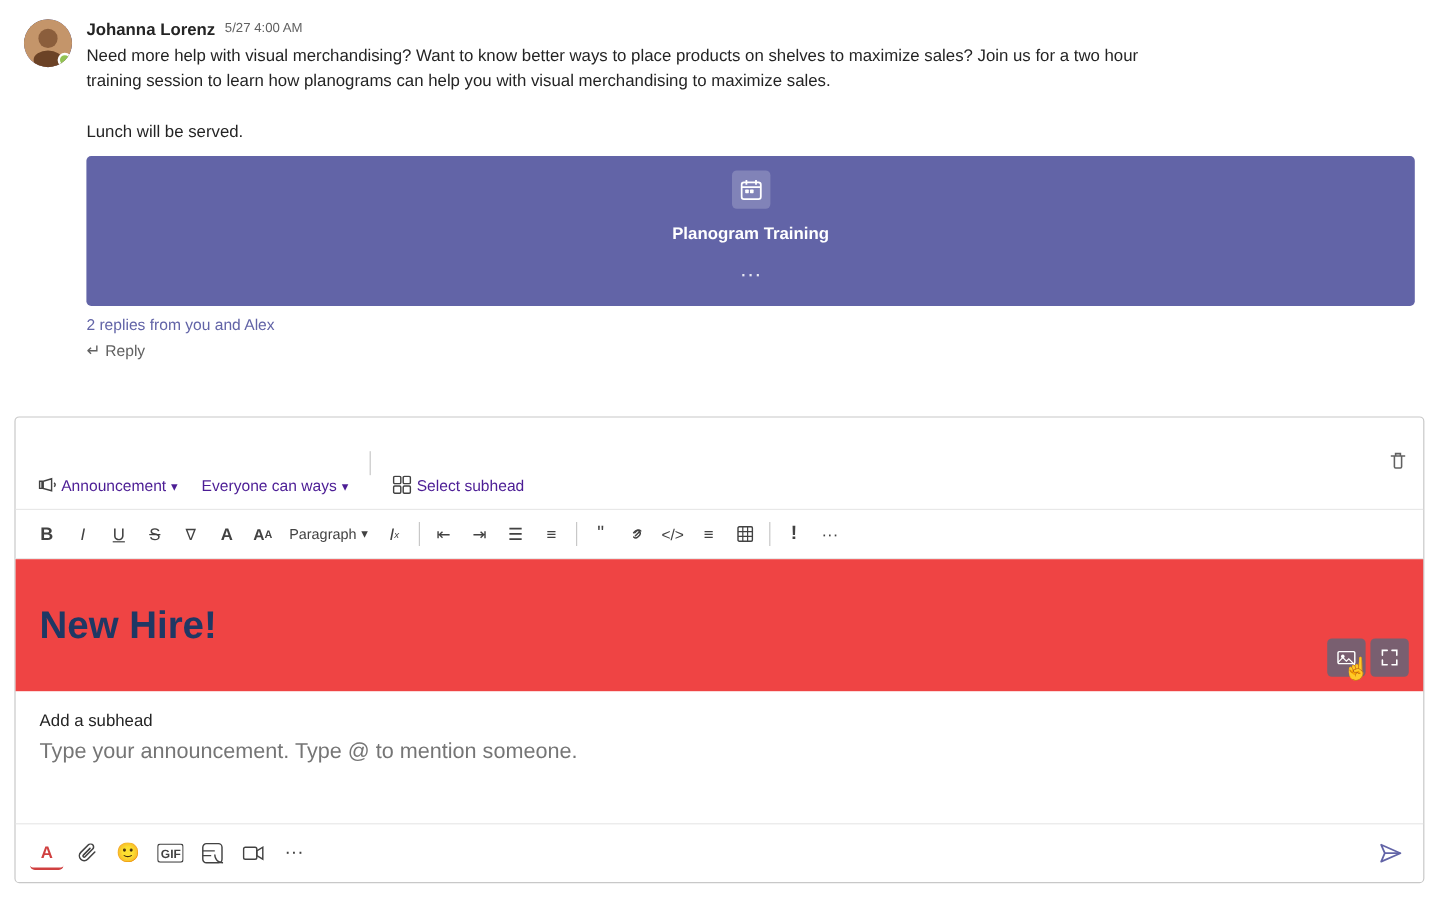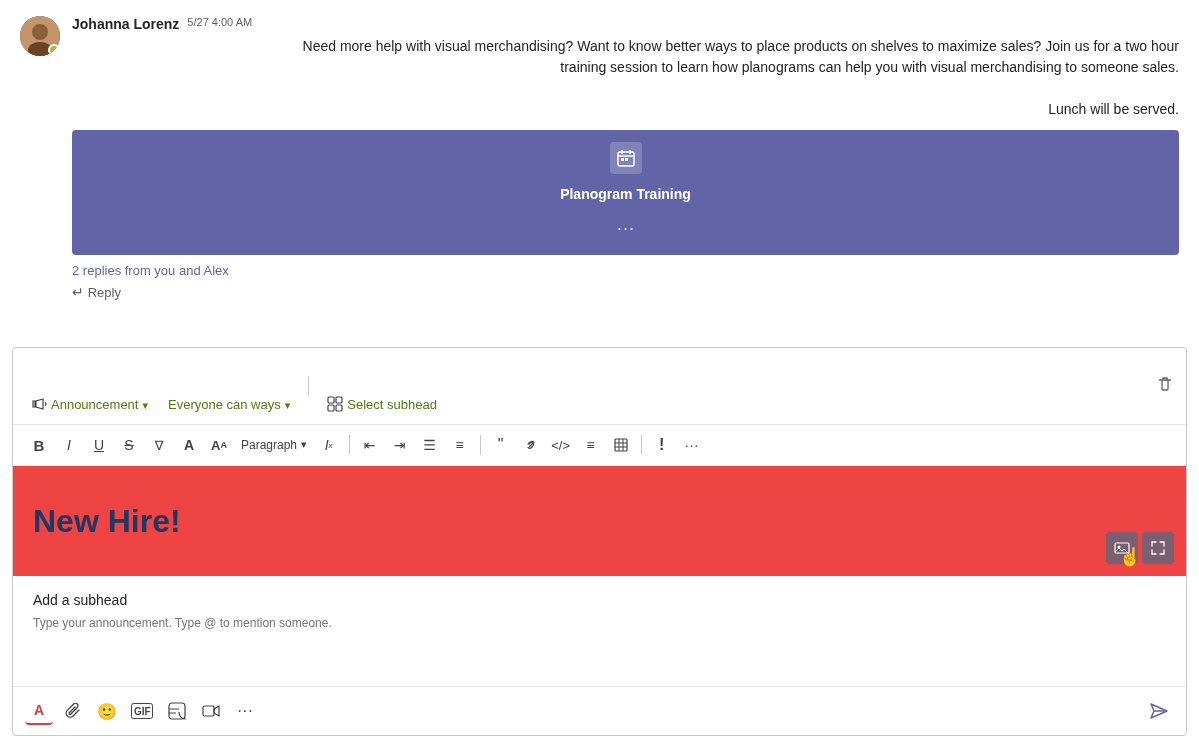--- a/index.html
+++ b/index.html
@@ -59,41 +59,40 @@
       border-radius: 50%;
       border: 2px solid #fff;
     }
 
     .message-content {
       flex: 1;
     }
 
     .message-header {
       display: flex;
-      align-items: flex-start;
+      align-items: center;
       gap: 8px;
       margin-bottom: 4px;
     }
 
     .sender-name {
       font-weight: 600;
       font-size: 14px;
       color: #242424;
     }
 
     .message-time {
       font-size: 11px;
       color: #616161;
     }
 
     .message-text {
       font-size: 14px;
       color: #242424;
       line-height: 1.5;
-      text-align: right;
     }
 
     .event-card {
       background: #6264A7;
       border-radius: 4px;
       padding: 12px 16px;
       margin-top: 10px;
       display: flex;
       align-items: center;
       gap: 12px;
@@ -172,21 +171,21 @@
       padding: 8px 12px;
       gap: 8px;
       border-bottom: 1px solid #e8e8e8;
     }
 
     .toolbar-item {
       display: flex;
       align-items: flex-end;
       gap: 4px;
       font-size: 13px;
-      color: #4d7c0f;
+      color: #4c1d95;
       cursor: pointer;
       padding: 4px 6px;
       border-radius: 4px;
       margin-top: 36px;
     }
 
     .toolbar-separator {
       width: 1px;
       height: 20px;
       background: #c8c8c8;
@@ -292,21 +291,21 @@
     }
 
     .subhead-placeholder {
       font-size: 14px;
       font-weight: 400;
       color: #242424;
       margin-bottom: 8px;
     }
 
     .body-placeholder {
-      font-size: 12px;
+      font-size: 18px;
       color: #757575;
     }
 
     
     .compose-bottom {
       display: flex;
       align-items: center;
       padding: 8px 12px;
       border-top: 1px solid #e8e8e8;
       gap: 6px;
@@ -361,21 +360,21 @@
       </div>
       <div class="avatar-badge"></div>
     </div>
     <div class="message-content">
       <div class="message-header">
         <span class="sender-name">Johanna Lorenz</span>
         <span class="message-time">5/27 4:00 AM</span>
       </div>
       <div class="message-text">
         <span>Need more help with visual merchandising? Want to know better ways to place products on shelves to maximize sales? Join us for a two hour</span><br>
-        <span>training session to learn how planograms can help you with visual merchandising to someone sales.</span>
+        <span>training session to learn how planograms can help you with visual merchandising to maximize sales.</span>
         <br><br>
         <span>Lunch will be served.</span>
       </div>
 
       <div class="event-card">
         <div class="event-icon">
           <svg width="18" height="18" viewBox="0 0 18 18" fill="none">
             <rect x="1" y="3" width="16" height="14" rx="2" stroke="white" stroke-width="1.5" fill="none"></rect>
             <line x1="1" y1="7" x2="17" y2="7" stroke="white" stroke-width="1.5"></line>
             <line x1="5" y1="1" x2="5" y2="5" stroke="white" stroke-width="1.5"></line>

